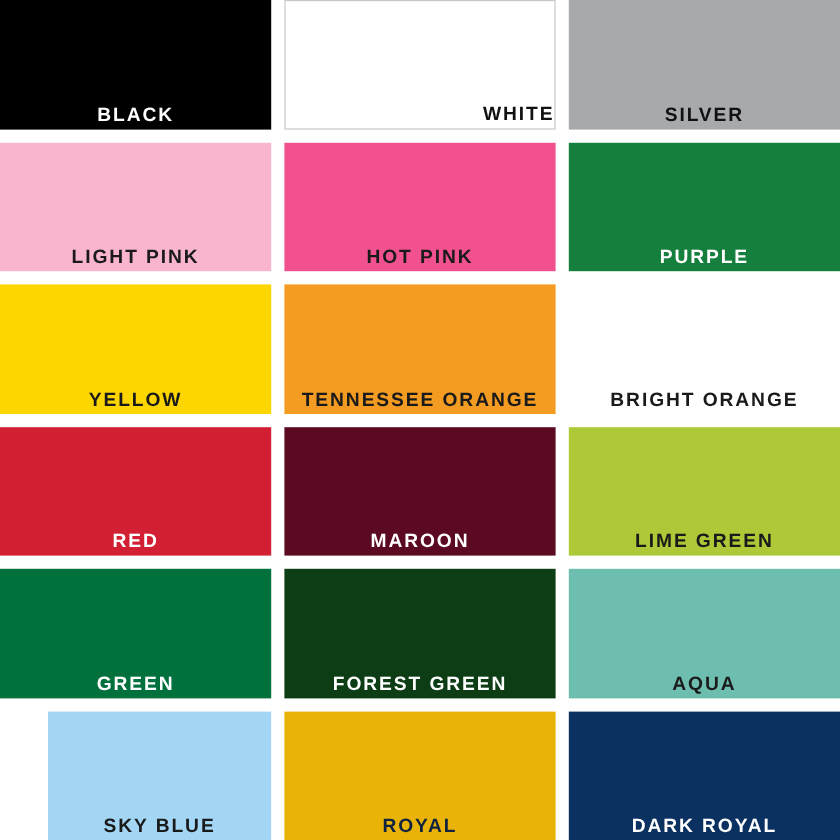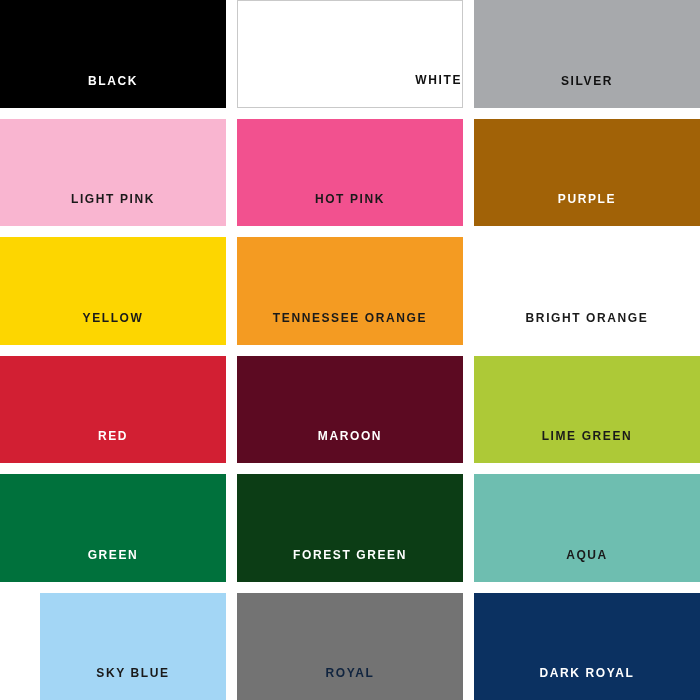--- a/index.html
+++ b/index.html
@@ -29,25 +29,25 @@
     display: flex;
     align-items: flex-end;
     justify-content: center;
     overflow: hidden;
   }
 
   .swatch-label {
     display: block;
     width: 100%;
     text-align: center;
-    font-size: 12px;
+    font-size: 16px;
     font-weight: bold;
     letter-spacing: 1.6px;
     line-height: 1;
-    padding-bottom: 21px;
+    padding-bottom: 3px;
     white-space: nowrap;
     font-family: "Liberation Sans", sans-serif;
   }
 </style>
 </head>
 <body>
 
 <div id="swatch-grid">
     <div class="swatch" style="background: rgb(0, 0, 0);">
       <span class="swatch-label" style="color: rgb(255, 255, 255);">BLACK</span>
@@ -57,21 +57,21 @@
     </div>
     <div class="swatch" style="background: rgb(167, 169, 172);">
       <span class="swatch-label" style="color: rgb(17, 17, 17);">SILVER</span>
     </div>
     <div class="swatch" style="background: rgb(249, 181, 208);">
       <span class="swatch-label" style="color: rgb(26, 26, 26);">LIGHT PINK</span>
     </div>
     <div class="swatch" style="background: rgb(242, 81, 143);">
       <span class="swatch-label" style="color: rgb(26, 26, 26);">HOT PINK</span>
     </div>
-    <div class="swatch" style="background: #a16207; justify-content: flex-end;">
+    <div class="swatch" style="background: #15803d; justify-content: flex-end;">
       <span class="swatch-label" style="color: rgb(255, 255, 255);">PURPLE</span>
     </div>
     <div class="swatch" style="background: rgb(253, 214, 0);">
       <span class="swatch-label" style="color: rgb(26, 26, 26);">YELLOW</span>
     </div>
     <div class="swatch" style="background: rgb(244, 155, 34);">
       <span class="swatch-label" style="color: rgb(26, 26, 26);">TENNESSEE ORANGE</span>
     </div>
     <div class="swatch">
       <span class="swatch-label" style="color: rgb(26, 26, 26);">BRIGHT ORANGE</span>
@@ -90,19 +90,19 @@
     </div>
     <div class="swatch" style="background: rgb(12, 61, 21);">
       <span class="swatch-label" style="color: rgb(255, 255, 255);">FOREST GREEN</span>
     </div>
     <div class="swatch" style="background: rgb(110, 190, 176);">
       <span class="swatch-label" style="color: rgb(26, 26, 26); margin-top: 48px;">AQUA</span>
     </div>
     <div class="swatch" style="background: rgb(163, 214, 245); margin-left: 40px;">
       <span class="swatch-label" style="color: rgb(26, 26, 26);">SKY BLUE</span>
     </div>
-    <div class="swatch" style="background: #737373;">
+    <div class="swatch" style="background: #eab308;">
       <span class="swatch-label" style="color: rgb(16, 36, 63);">ROYAL</span>
     </div>
     <div class="swatch" style="background: rgb(11, 49, 97);">
       <span class="swatch-label" style="color: rgb(255, 255, 255);">DARK ROYAL</span>
     </div>
   </div>
 
 </body></html>

